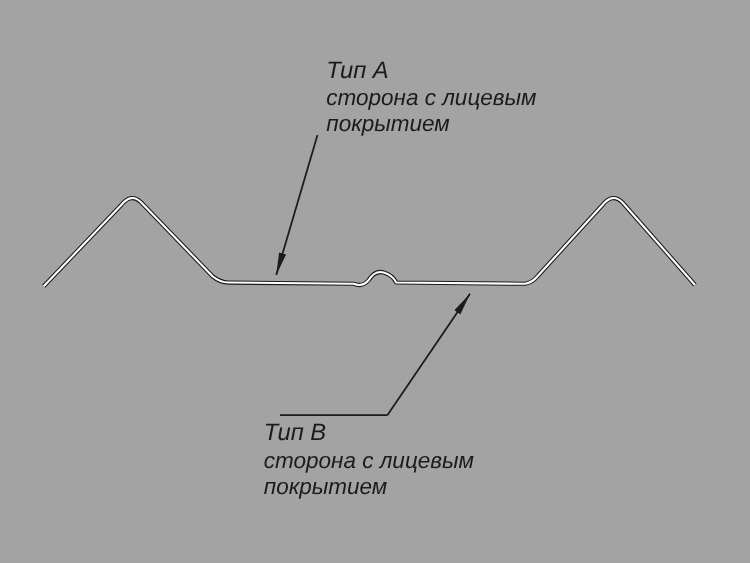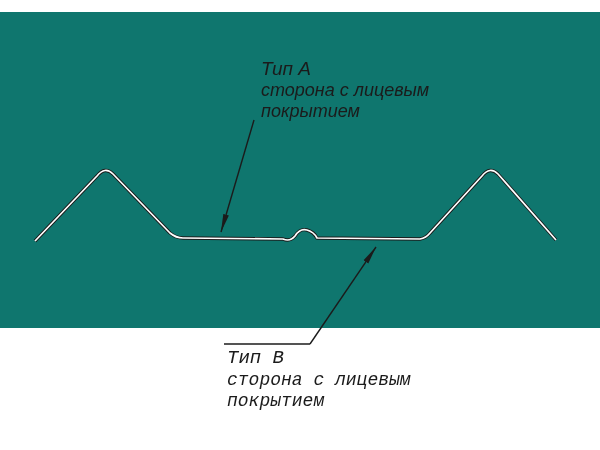--- a/index.html
+++ b/index.html
@@ -7,43 +7,42 @@
     padding: 0;
     width: 600px;
     height: 450px;
     background: #ffffff;
     font-family: "Liberation Sans", sans-serif;
     overflow: hidden;
   }
   .stage {
     position: relative;
     width: 600px;
-    height: 316px;
-    background: #0f766e;
-    margin-top: 12px;
+    height: 450px;
+    background: #a3a3a3;
   }
   svg.drawing {
     position: absolute;
     left: 0;
     top: 0;
   }
   .callout {
     position: absolute;
     color: #1b1b1b;
     font-style: italic;
     font-size: 18px;
     line-height: 21px;
     white-space: nowrap;
   }
   .callout .title {
     font-size: 19px;
     margin-bottom: 1px;
   }
   .callout-a { left: 261px; top: 46px; }
-  .callout-b { left: 227px; top: 336px; font-family: Liberation Mono, monospace; }
+  .callout-b { left: 211px; top: 336px; }
 </style>
 </head>
 <body>
 
 <div class="stage">
 
   <svg class="drawing" width="600" height="450" viewBox="0 0 600 450">
     <defs>
       <marker id="arrow" markerWidth="18" markerHeight="8" refX="18" refY="4" orient="auto" markerUnits="userSpaceOnUse">
         <path d="M18,4 L0,1.1 L0,6.9 Z" fill="#1b1b1b"></path>

